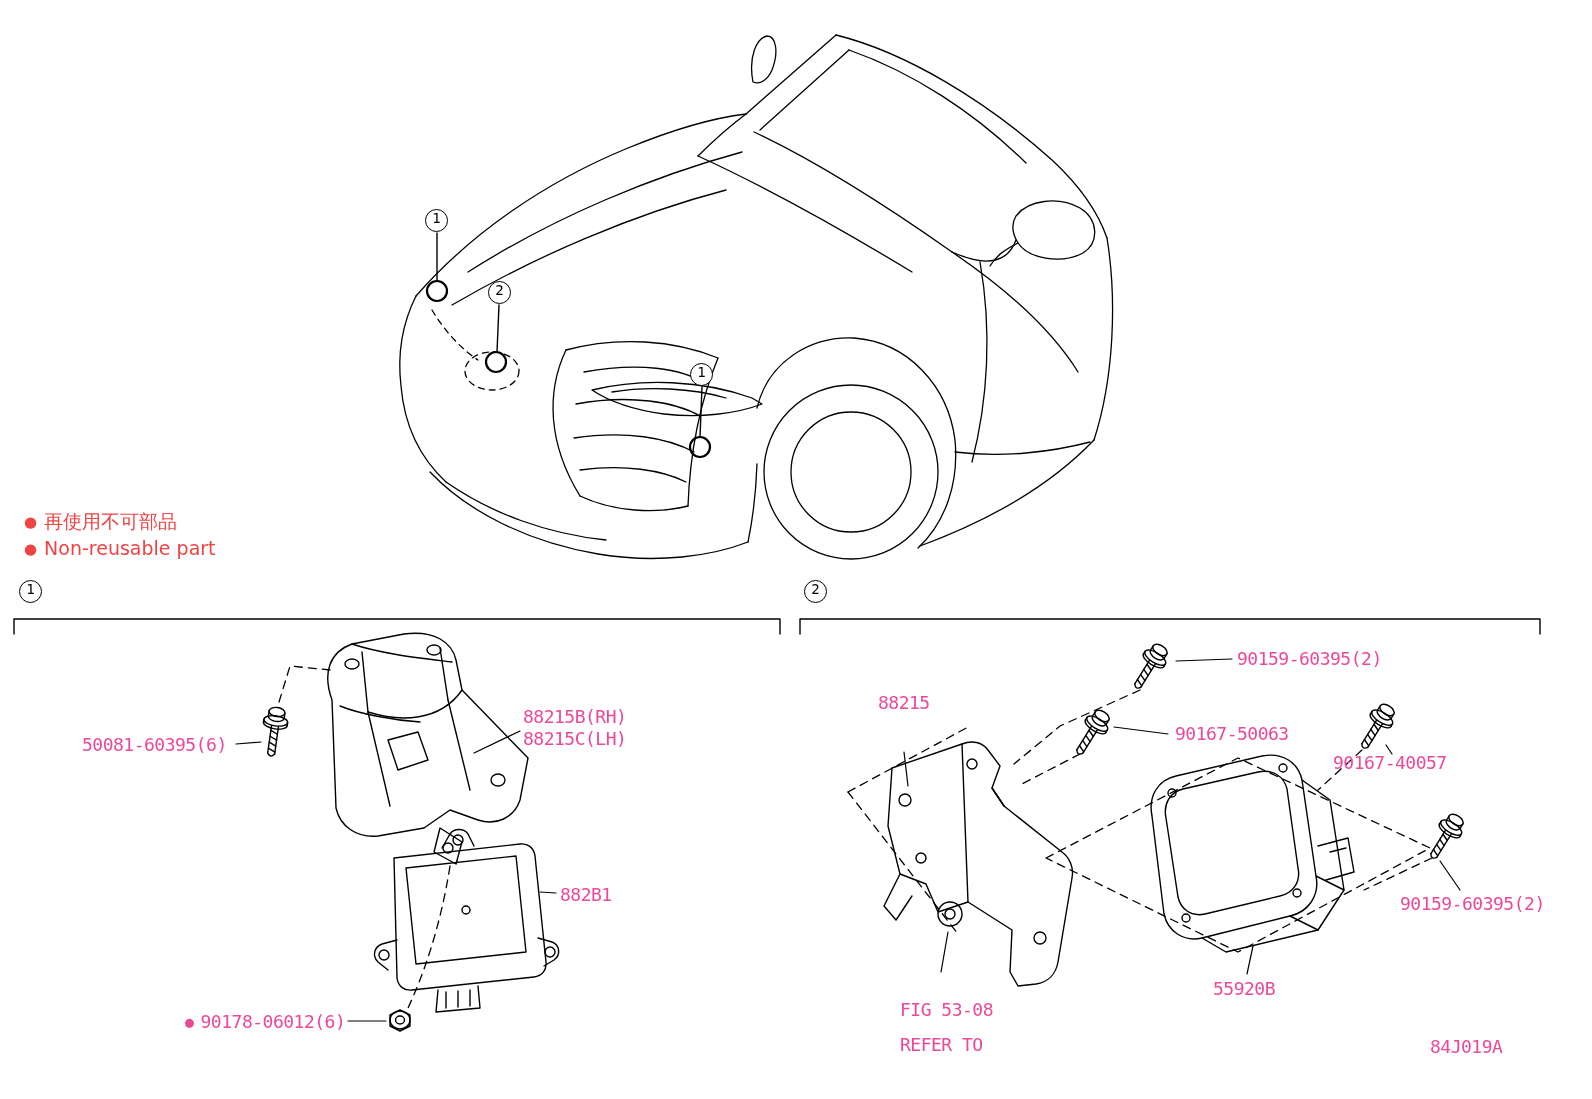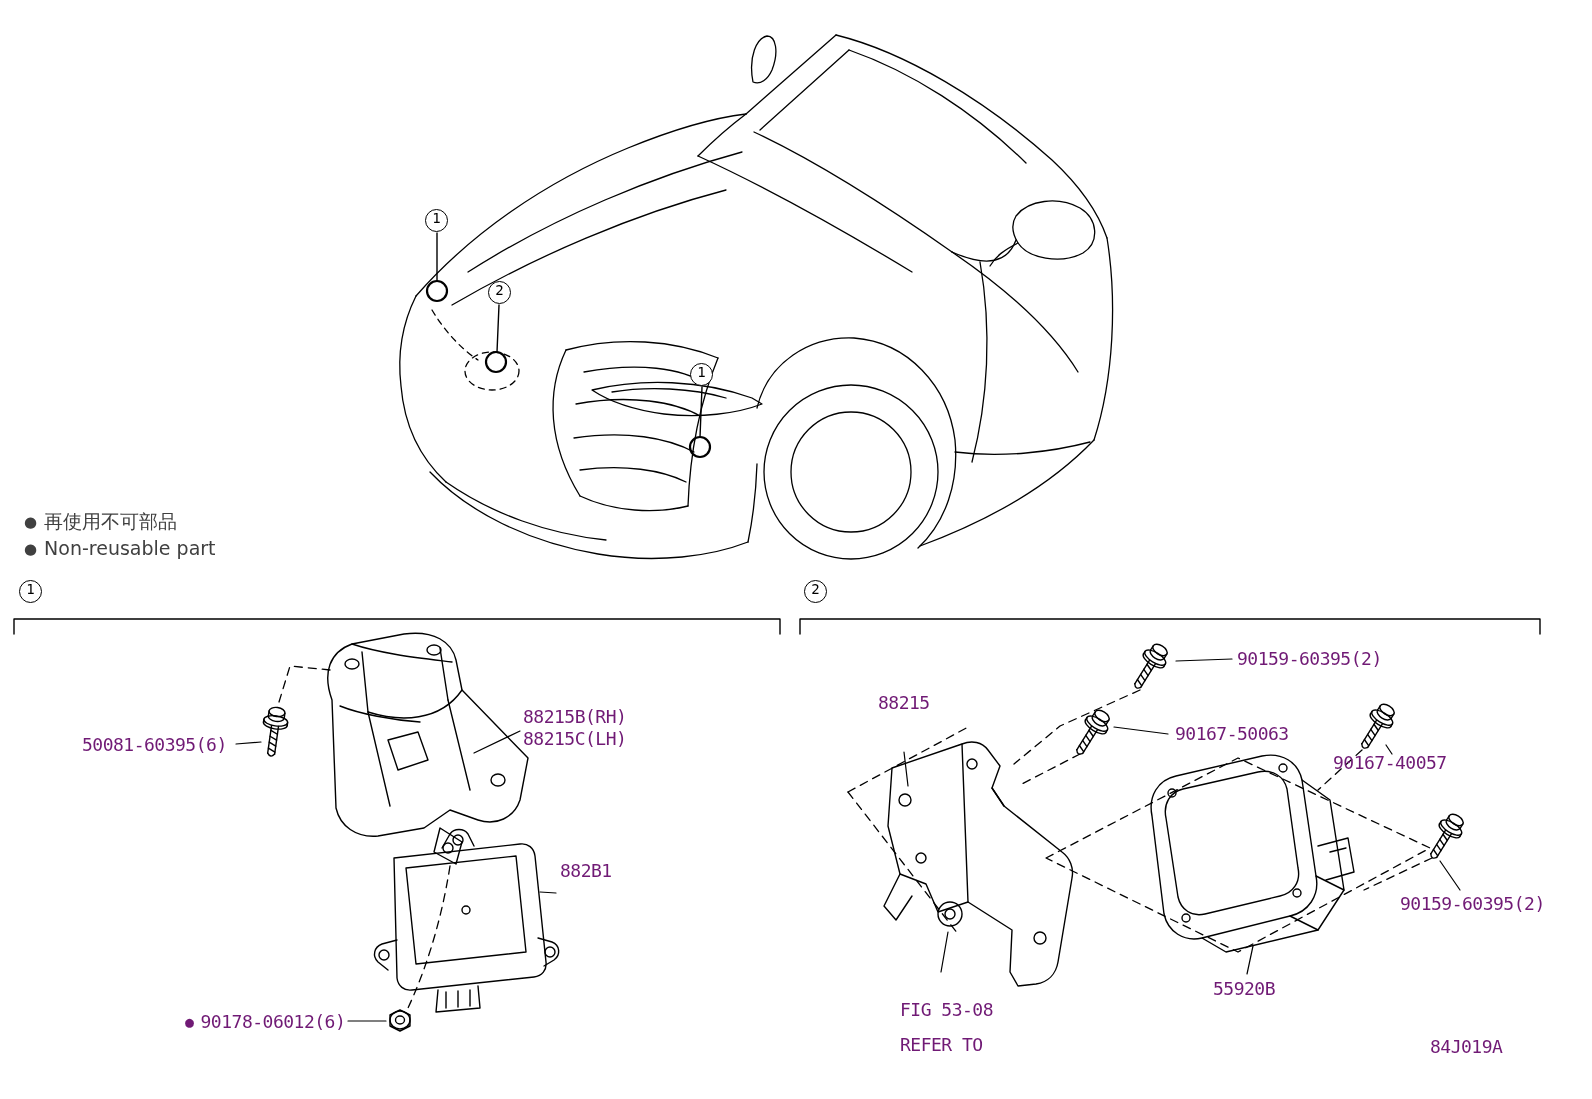--- a/index.html
+++ b/index.html
@@ -5,25 +5,25 @@
   * { margin:0; padding:0; box-sizing:border-box; }
   html,body { background:#ffffff; }
   .canvas {
     position:relative; width:1592px; height:1099px;
     background:#ffffff; overflow:hidden;
     font-family:"DejaVu Sans Mono", monospace; color:#000;
   }
   .canvas > svg { position:absolute; left:0; top:0; }
   .pn {
     position:absolute; font:18px "DejaVu Sans Mono", monospace;
-    white-space:nowrap; color:#701a75; letter-spacing:-0.5px;
+    white-space:nowrap; color:#ec4899; letter-spacing:-0.5px;
   }
   .legend-text {
     position:absolute; font:19px "DejaVu Sans", "Liberation Sans", sans-serif;
-    white-space:nowrap; color:#404040;
+    white-space:nowrap; color:#ef4444;
   }
   .bullet { display:inline-block; margin-right:7px; font-size:15px; vertical-align:1px; }
   .balloon {
     position:absolute; width:23px; height:23px;
     border:1.7px solid #000; border-radius:50%;
     text-align:center; line-height:20px;
     font:14px "DejaVu Sans Mono", monospace; background:#fff; color:#000;
   }
 </style>
 </head>
@@ -208,21 +208,21 @@
   <div class="legend-text" style="left:24px;top:509px">
     <span class="bullet">●</span><span>再使用不可部品</span>
   </div>
   <div class="legend-text" style="left:24px;top:537px">
     <span class="bullet">●</span><span>Non-reusable part</span>
   </div>
 
   <div class="pn" style="left:82px;top:734px">50081-60395(6)</div>
   <div class="pn" style="left:523px;top:706px">88215B(RH)</div>
   <div class="pn" style="left:523px;top:728px">88215C(LH)</div>
-  <div class="pn" style="left:560px;top:860px">882B1</div>
+  <div class="pn" style="left:560px;top:884px">882B1</div>
   <div class="pn" style="left:185px;top:1011px">
     <span class="bullet">●</span><span>90178-06012(6)</span>
   </div>
 
   <div class="pn" style="left:878px;top:692px">88215</div>
   <div class="pn" style="left:1237px;top:648px">90159-60395(2)</div>
   <div class="pn" style="left:1175px;top:723px">90167-50063</div>
   <div class="pn" style="left:1333px;top:752px">90167-40057</div>
   <div class="pn" style="left:900px;top:1034px">REFER TO</div>
   <div class="pn" style="left:900px;top:999px">FIG 53-08</div>

